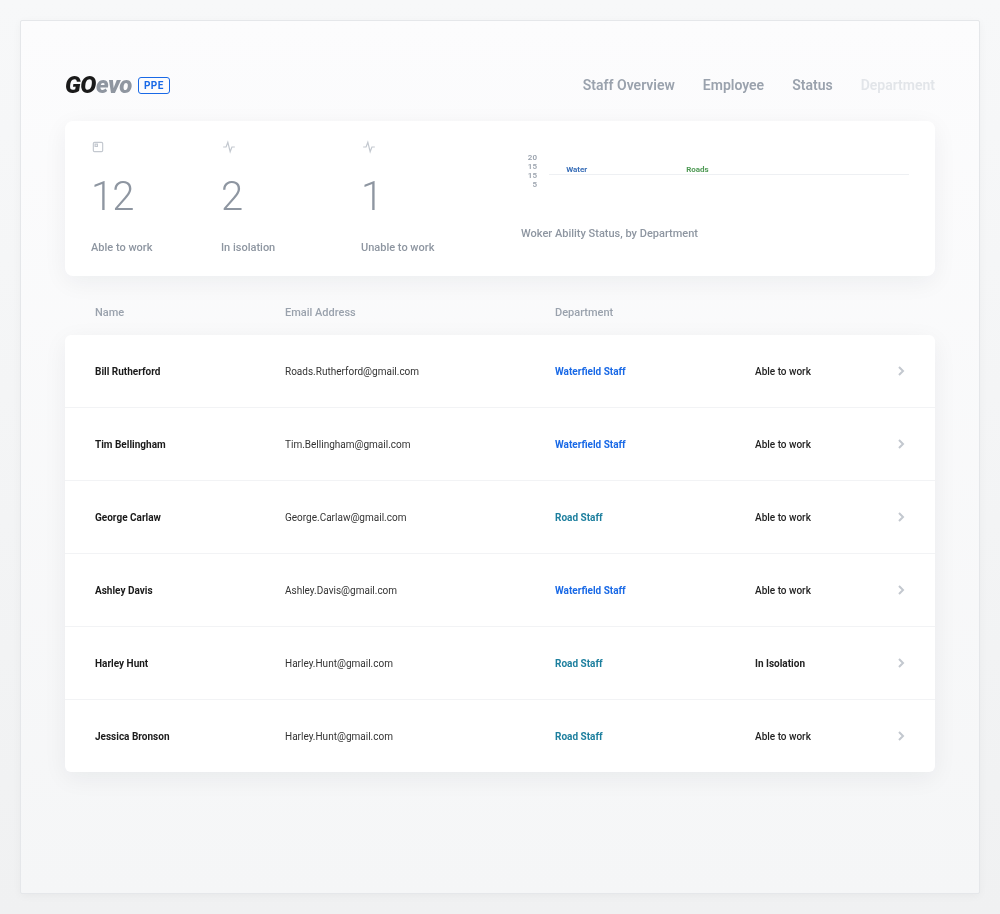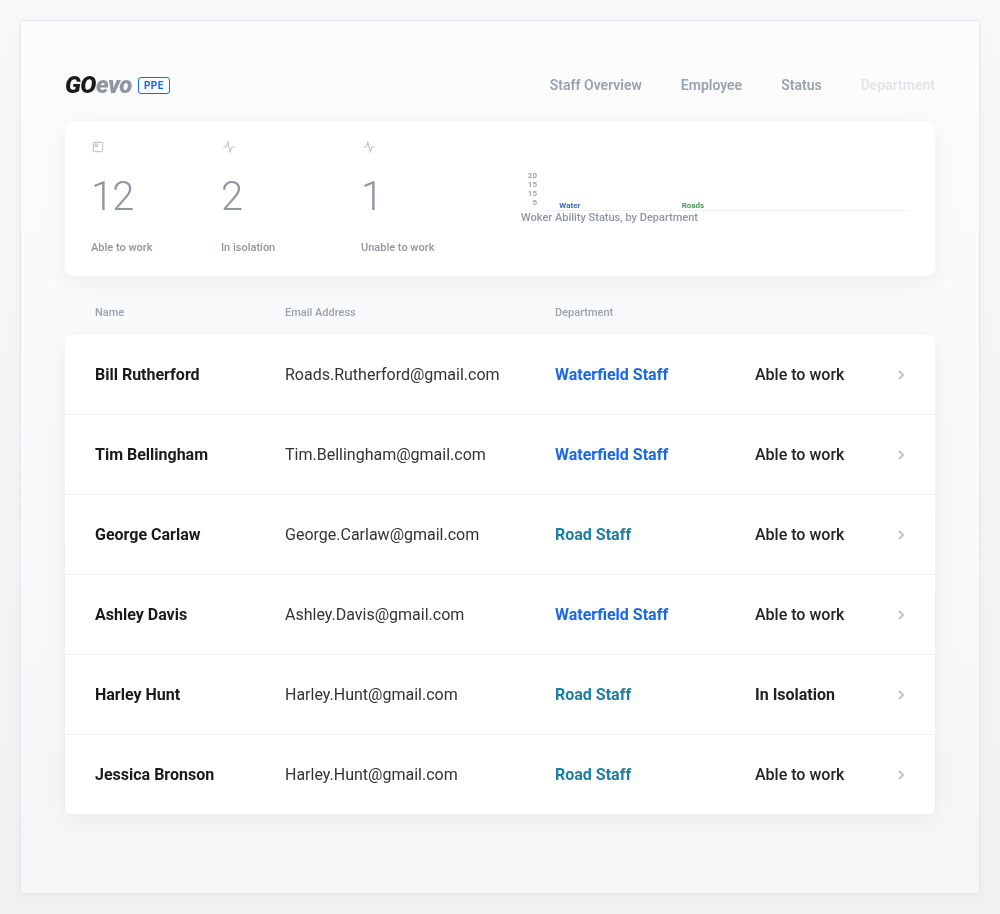--- a/index.html
+++ b/index.html
@@ -52,21 +52,21 @@
     font-weight: 700;
     color: #1969e6;
     border: 1px solid #1969e6;
     border-radius: 3px;
     padding: 2px 5px;
     letter-spacing: 0.5px;
     margin-left: 2px;
   }
   .nav {
     display: flex;
-    gap: 39px;
+    gap: 28px;
     align-items: center;
   }
   .nav a {
     font-size: 14px;
     font-weight: 600;
     color: #9aa2ad;
     text-decoration: none;
     cursor: pointer;
   }
   .nav a.dim { color: #e2e5e9; }
@@ -110,22 +110,23 @@
   .chart-wrap {
     flex: 1 1 auto;
     display: flex;
     flex-direction: column;
     padding-left: 20px;
   }
   .chart {
     position: relative;
     height: 72px;
     display: flex;
-    align-items: flex-end;
-    gap: 0;
+    align-items: center;
+    gap: 7px;
+    margin-bottom: 16px;
   }
   .chart-yaxis {
     width: 20px;
     display: flex;
     flex-direction: column;
     justify-content: space-between;
     font-size: 8px;
     color: #9aa2ad;
     font-weight: 600;
     text-align: right;
@@ -175,21 +176,21 @@
     border-radius: 6px;
     box-shadow: 0 6px 24px rgba(20,30,50,0.06);
     overflow: hidden;
   }
   .row {
     display: grid;
     grid-template-columns: 190px 270px 200px 1fr 30px;
     align-items: center;
     padding: 30px 30px;
     border-bottom: 1px solid #f2f3f5;
-    font-size: 16px;
+    font-size: 10px;
     cursor: pointer;
   }
   .row:last-child { border-bottom: none; }
   .cell-name { font-weight: 700; color: #1a1a1a; }
   .cell-email { color: #333; font-weight: 400; }
   .cell-dept { font-weight: 700; }
   .cell-status { color: #222; font-weight: 500; }
   .cell-status.bold { font-weight: 700; }
   .chevron {
     color: #c3c8cf;

